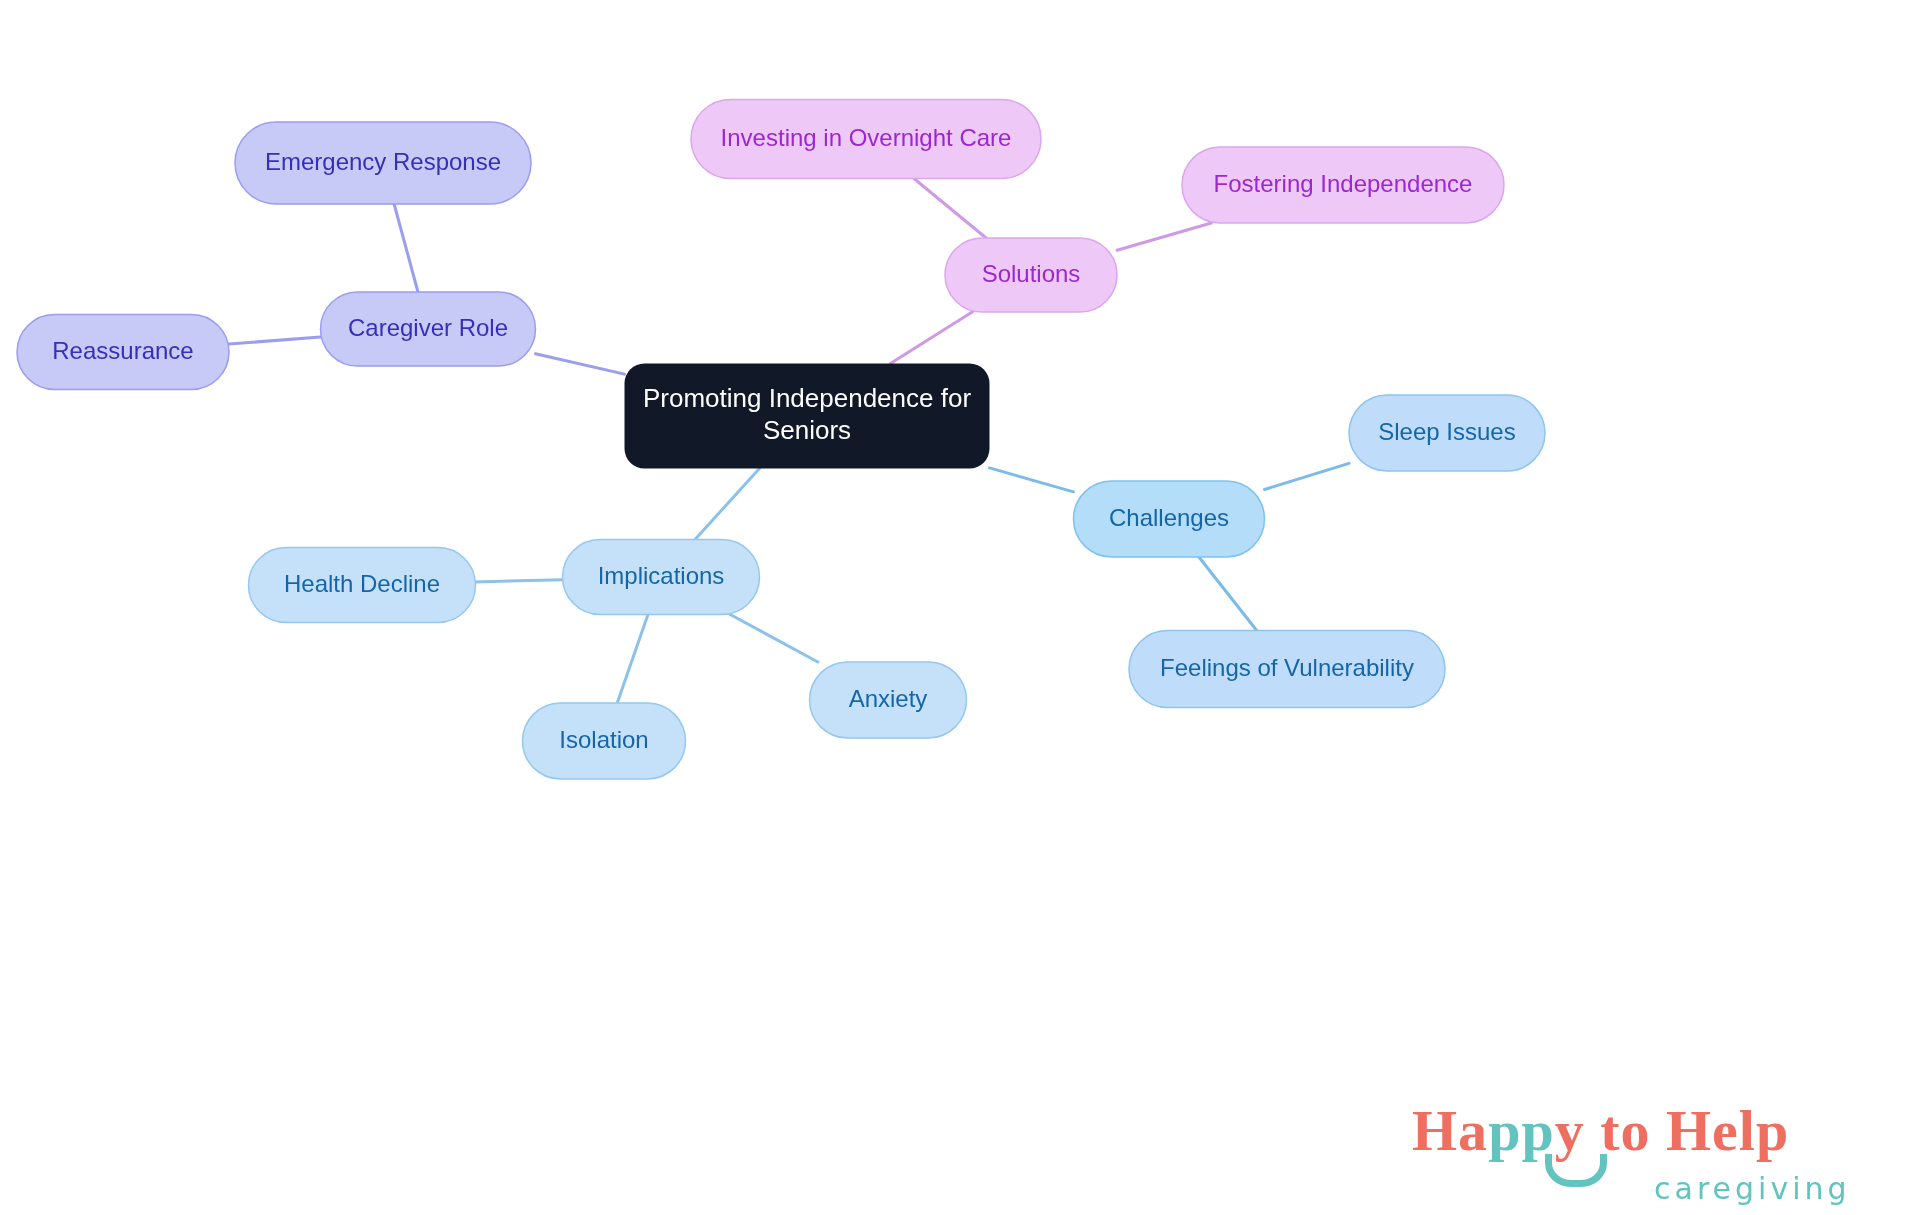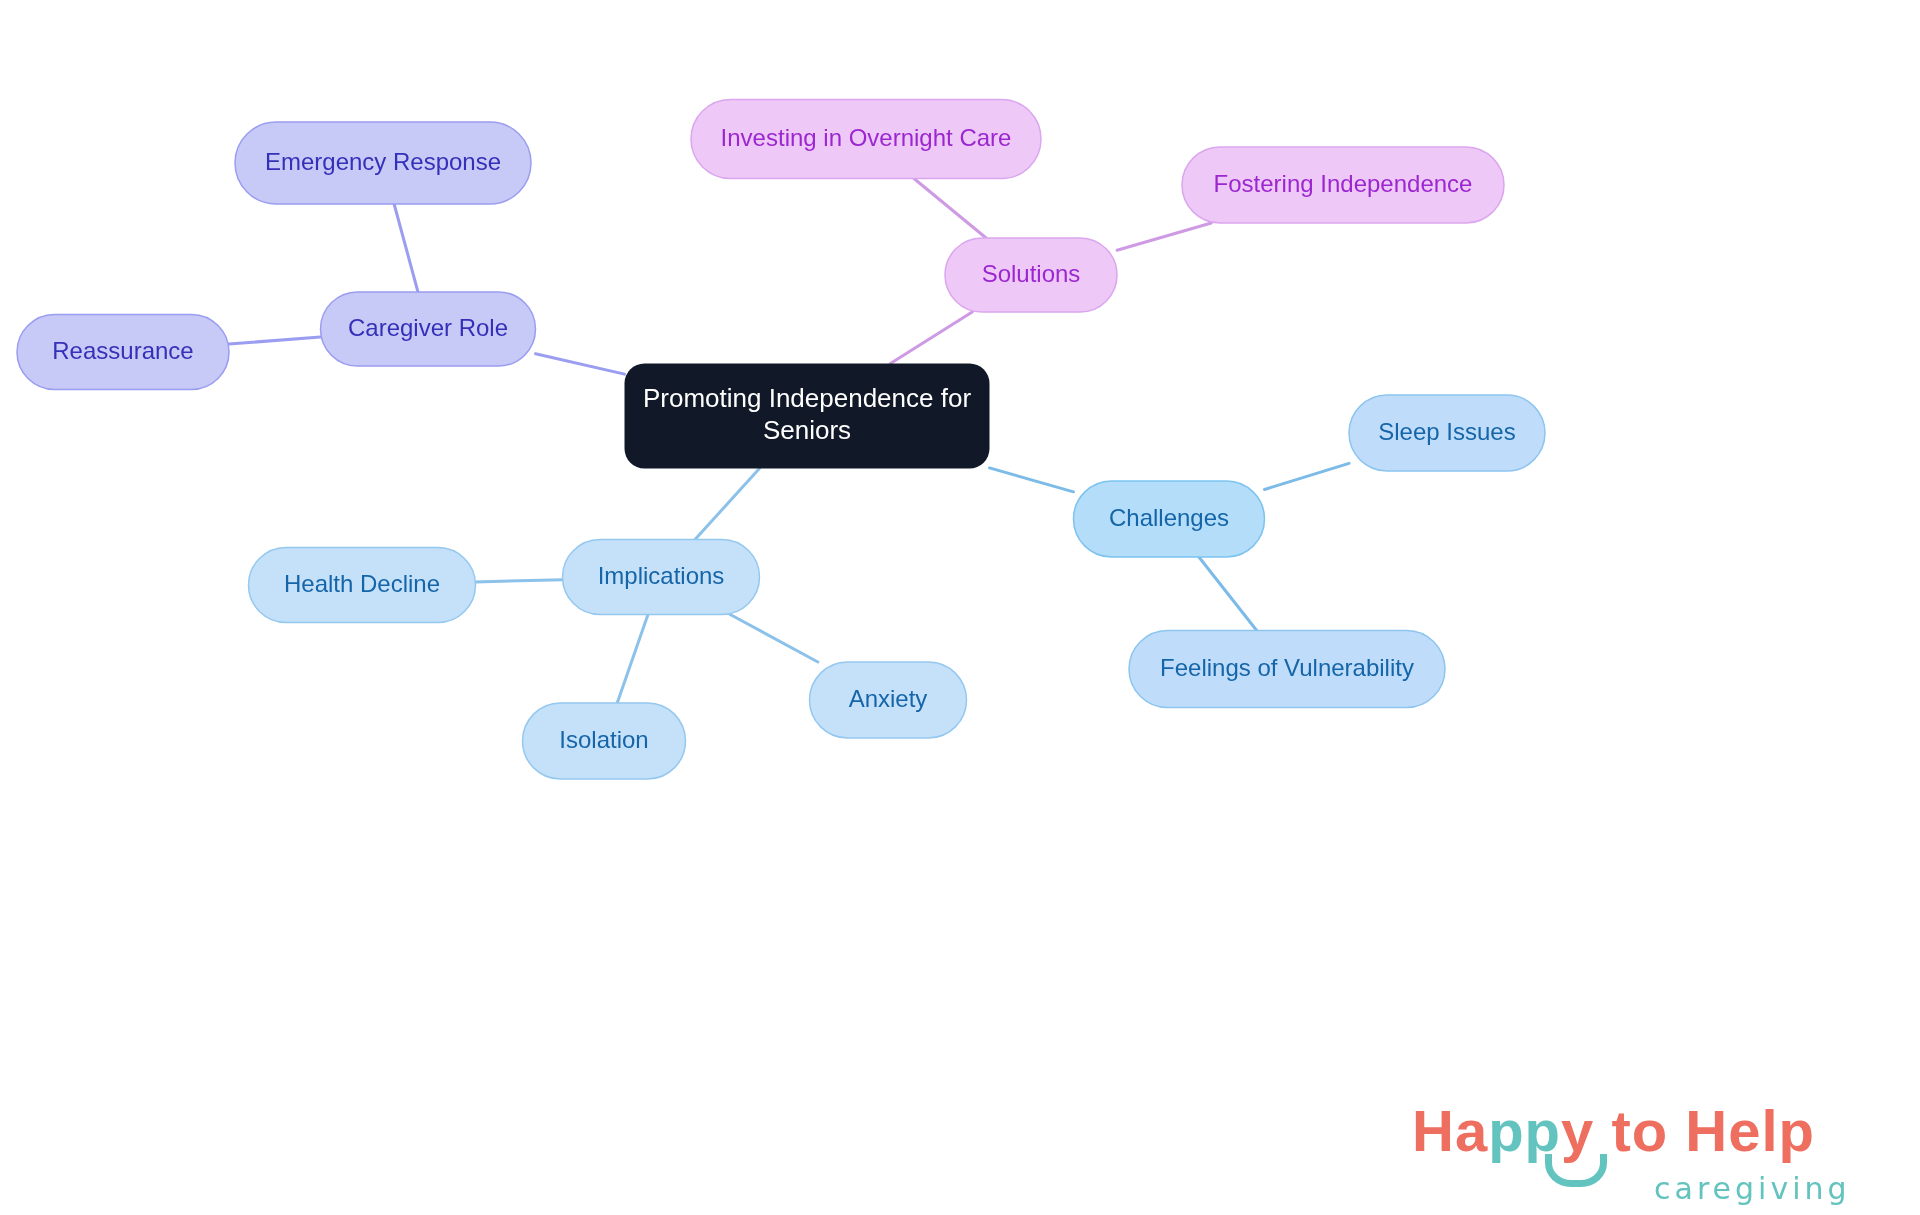--- a/index.html
+++ b/index.html
@@ -40,21 +40,21 @@
     left: 1412px;
     top: 1102px;
     width: 470px;
     height: 100px;
     user-select: none;
   }
   #brand-logo .wordmark {
     position: absolute;
     left: 0;
     top: 0;
-    font-family: Liberation Sans, sans-serif;
+    font-family: Liberation Serif, serif;
     font-weight: bold;
     font-size: 58px;
     letter-spacing: 1px;
     line-height: 1;
     white-space: nowrap;
   }
   #brand-logo .wordmark .coral { color: #ee6f60; }
   #brand-logo .wordmark .teal  { color: #63c3bf; }
   #brand-logo .smile {
     position: absolute;

